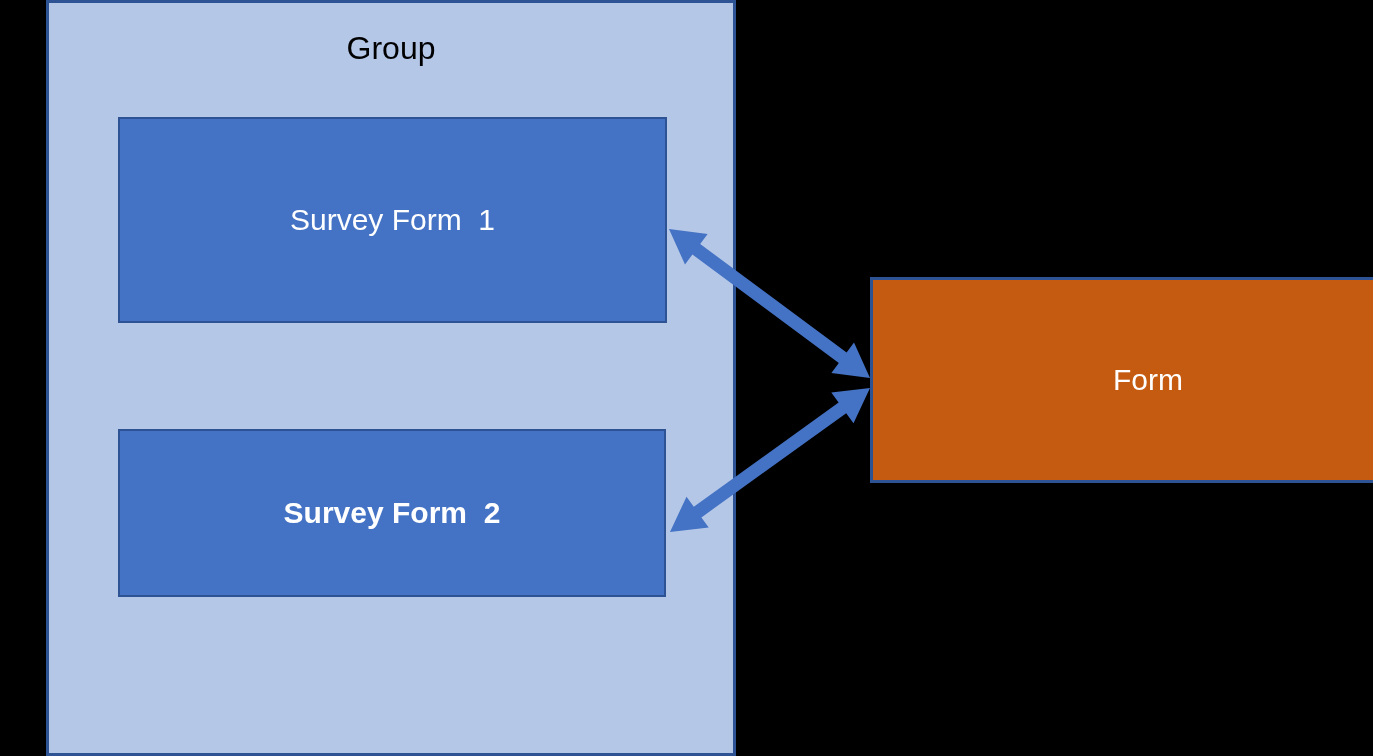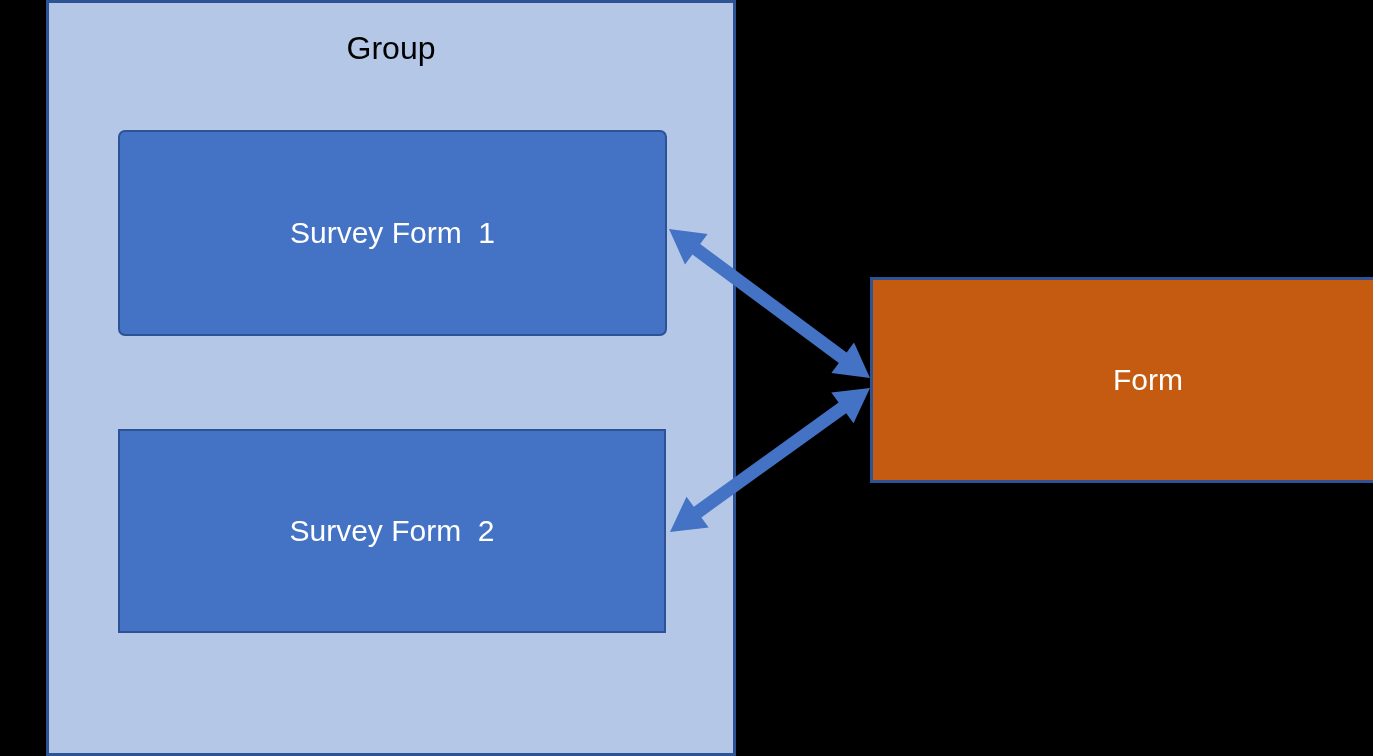--- a/index.html
+++ b/index.html
@@ -34,22 +34,22 @@
     background: #4472C4;
     border: 2px solid #2E5395;
     box-sizing: border-box;
     display: flex;
     align-items: center;
     justify-content: center;
     color: #FFFFFF;
     font-size: 30px;
     white-space: pre;
   }
-  .sf1 { left: 69px; top: 127px; width: 549px; height: 206px; border-radius: 7px; }
-  .sf2 { left: 69px; top: 426px; width: 548px; height: 204px; }
+  .sf1 { left: 69px; top: 114px; width: 549px; height: 206px; }
+  .sf2 { left: 69px; top: 426px; width: 548px; height: 168px; font-weight: bold; }
   .data-box {
     position: absolute;
     left: 824px; top: 277px;
     width: 556px; height: 206px;
     background: #C55A11;
     border: 3px solid #2E5395;
     box-sizing: border-box;
     display: flex;
     align-items: center;
     justify-content: center;

